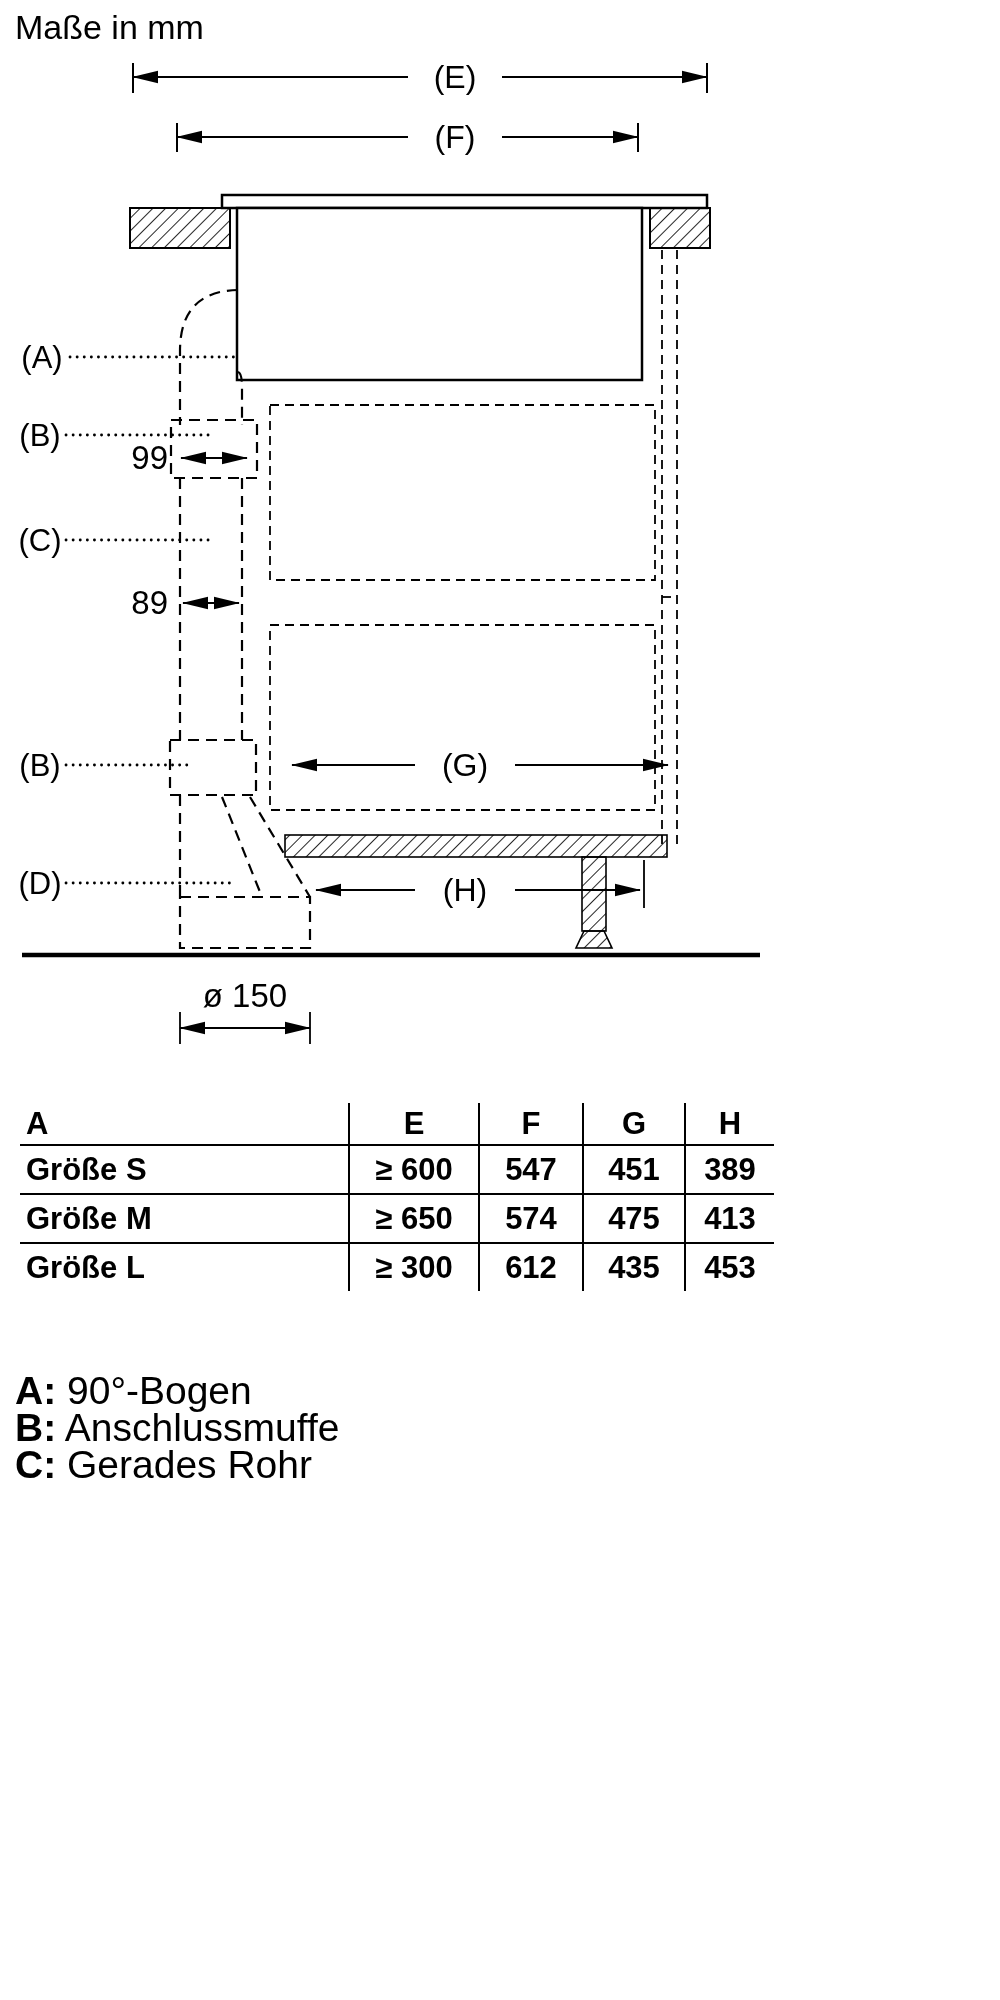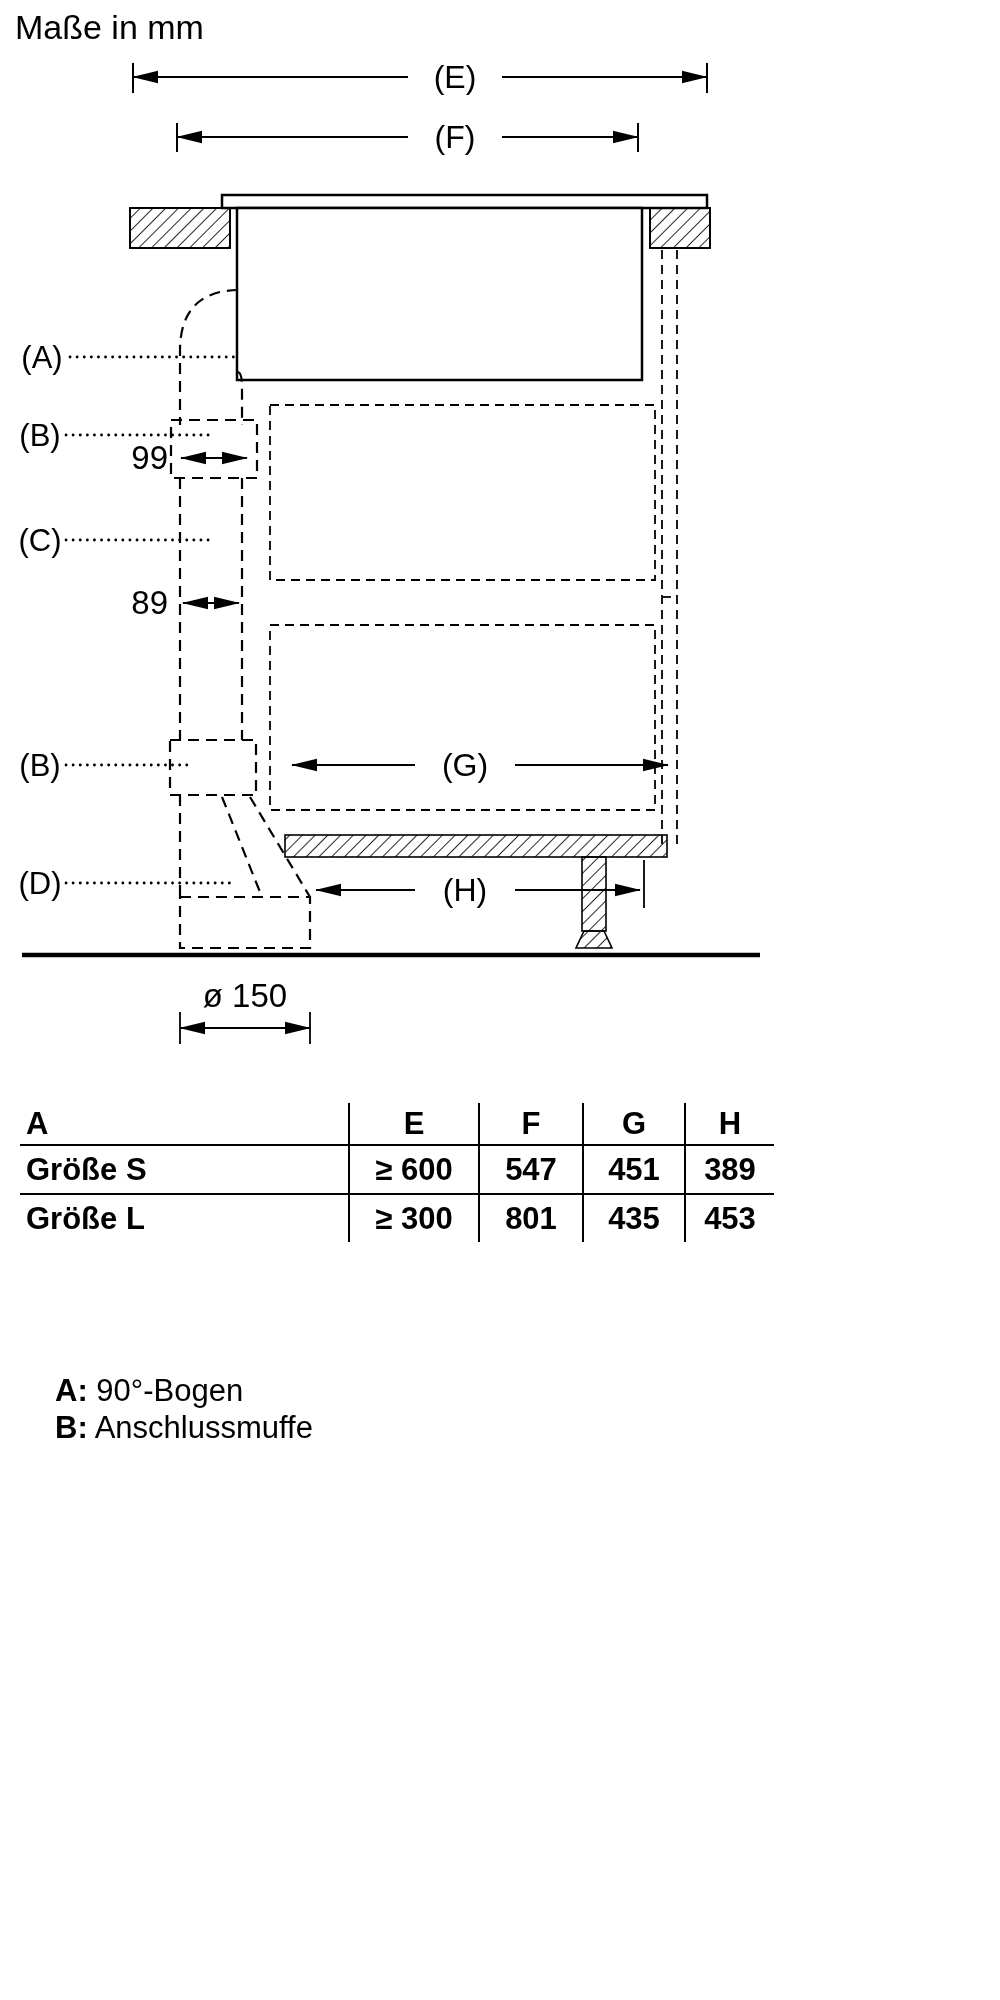--- a/index.html
+++ b/index.html
@@ -15,21 +15,21 @@
   th,td { padding:0; vertical-align:middle; }
   th { font-weight:bold; height:41px; }
   td { height:47px; font-weight:bold; }
   .c0 { width:322px; text-align:left; padding-left:6px; }
   .c1 { width:128px; text-align:center; }
   .c2 { width:102px; text-align:center; }
   .c3 { width:100px; text-align:center; }
   .c4 { width:88px;  text-align:center; }
   tr > *:not(:last-child) { border-right:2px solid #000; }
   tr:not(:last-child) > * { border-bottom:2px solid #000; }
-  .legend { position:absolute; left:15px; top:1372px; font-size:31px; line-height:37px;margin-left:40px; }
+  .legend { position:absolute; left:15px; top:1372px; font-size:39px; line-height:37px; }
 </style>
 </head>
 <body>
 
 <div class="page">
 
   <div class="title">Maße in mm</div>
 
   <svg width="1000" height="1000" viewBox="0 0 1000 1000" style="position:absolute; left:0; top:55px;">
     <defs>
@@ -154,28 +154,36 @@
         <th class="c4">H</th>
       </tr>
       <tr>
         <td class="c0">Größe S</td>
         <td class="c1">≥ 600</td>
         <td class="c2">547</td>
         <td class="c3">451</td>
         <td class="c4">389</td>
       </tr>
       <tr>
+        <td class="c0">Größe M</td>
+        <td class="c1">≥ 650</td>
+        <td class="c2">574</td>
+        <td class="c3">475</td>
+        <td class="c4">413</td>
+      </tr>
+      <tr>
         <td class="c0">Größe L</td>
         <td class="c1">≥ 300</td>
-        <td class="c2">801</td>
+        <td class="c2">612</td>
         <td class="c3">435</td>
         <td class="c4">453</td>
       </tr>
     </tbody>
       </table>
   </div>
 
   <div class="legend">
     <div><b>A:</b> <span>90°-Bogen</span></div>
     <div><b>B:</b> <span>Anschlussmuffe</span></div>
+    <div><b>C:</b> <span>Gerades Rohr</span></div>
   </div>
 
 </div>
 
 </body></html>

